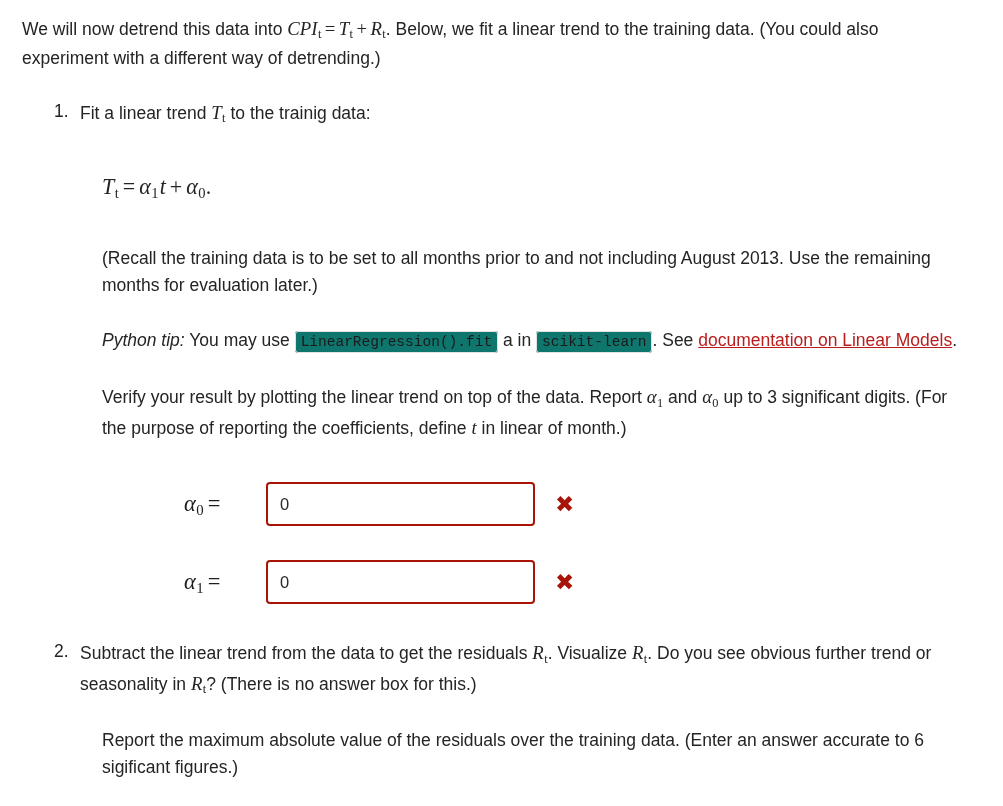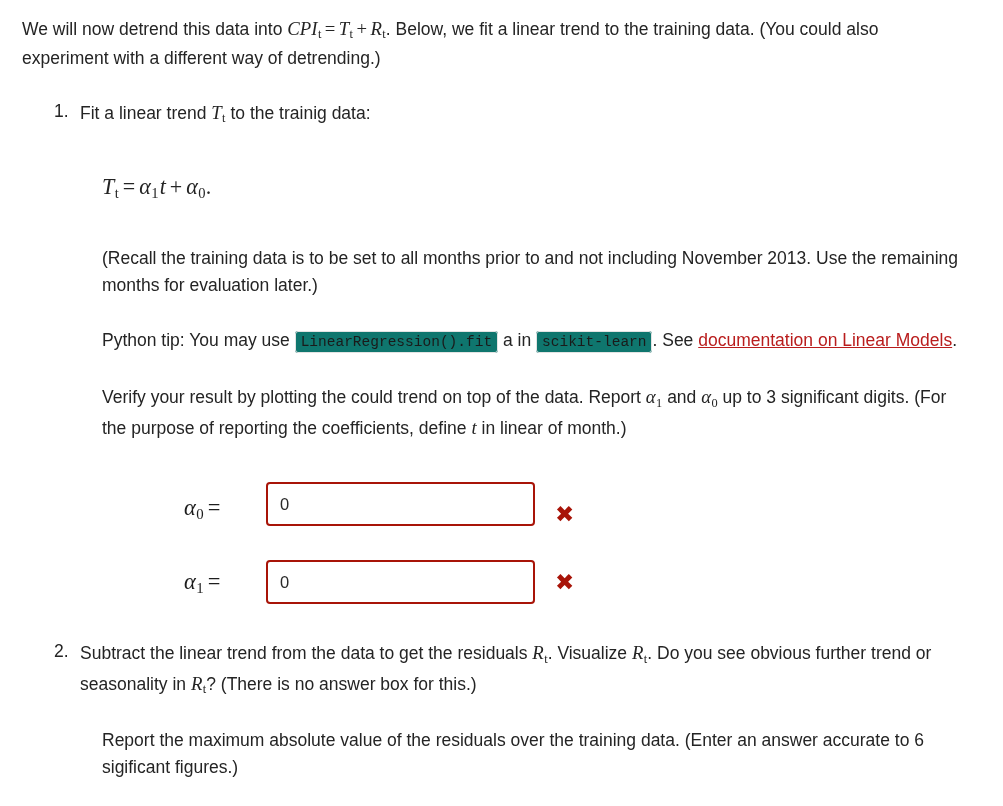--- a/index.html
+++ b/index.html
@@ -75,20 +75,21 @@
     text-align: left;
     margin: 42px 0 40px 0;
     font-size: 21px;
   }
   .display-eq .m { font-size: 1.05em; }
 
   p.body { margin: 0 0 16px 0; }
   p.gap  { margin-top: 28px; }
 
   .tip-label {
+    font-style: italic;
   }
 
   code.inline {
     font-family: "Liberation Mono", "DejaVu Sans Mono", monospace;
     font-size: 14.5px;
     background: #0f766e;
     border: 1px solid #e3e3e3;
     border-radius: 3px;
     padding: 2px 5px 2px 5px;
     color: #1a1a1a;
@@ -99,21 +100,21 @@
     color: #b91c1c;
     text-decoration: underline;
   }
 
   
   .answer-row {
     display: flex;
     align-items: center;
     margin: 34px 0 0 0;
   }
-  .answer-row.first { margin-top: 40px; align-items: flex-end; }
+  .answer-row.first { margin-top: 40px; }
   .answer-label {
     font-family: "Liberation Serif", "DejaVu Serif", serif;
     font-size: 21px;
     min-width: 0;
     white-space: nowrap;
     color: #1d1d1d;
   }
   .answer-label.alpha {
     width: 82px;
     margin-left: 82px;
@@ -158,33 +159,33 @@
       <p class="step-title">
         <span>Fit a linear trend </span><span class="m">T<sub class="n">t</sub></span><span> to the trainig data:</span>
       </p>
 
       <div class="blk">
 
         <div class="display-eq">
           <span class="m">T<sub class="n">t</sub><span class="op">=</span>α<sub class="n">1</sub><span style="padding-left:1px">t</span><span class="op">+</span>α<sub class="n">0</sub><span class="up">.</span></span>
         </div>
 
-        <p class="body">(Recall the training data is to be set to all months prior to and not including November 2013. Use the remaining months for evaluation later.)</p>
+        <p class="body">(Recall the training data is to be set to all months prior to and not including August 2013. Use the remaining months for evaluation later.)</p>
 
         <p class="body gap">
           <span class="tip-label">Python tip:</span>
           <span>You may use</span>
           <code class="inline">LinearRegression().fit</code>
           <span>a in</span>
           <code class="inline">scikit-learn</code><span>. See</span>
           <a class="doclink" href="#">documentation on Linear Models</a><span>.</span>
         </p>
 
         <p class="body gap">
-          <span>Verify your result by plotting the could trend on top of the data. Report </span><span class="m">α<sub class="n">1</sub></span><span> and </span><span class="m">α<sub class="n">0</sub></span><span> up to 3 significant digits. (For the purpose of reporting the coefficients, define </span><span class="m">t</span><span> in linear of month.)</span>
+          <span>Verify your result by plotting the linear trend on top of the data. Report </span><span class="m">α<sub class="n">1</sub></span><span> and </span><span class="m">α<sub class="n">0</sub></span><span> up to 3 significant digits. (For the purpose of reporting the coefficients, define </span><span class="m">t</span><span> in linear of month.)</span>
         </p>
 
         <div class="answer-row first">
           <span class="answer-label alpha">
             <span class="m">α<sub class="n">0</sub><span class="op">=</span></span>
           </span>
           <input class="answer-input wide" type="text" value="0" style="">
           <span class="mark-wrong">✖</span>
         </div>
 

